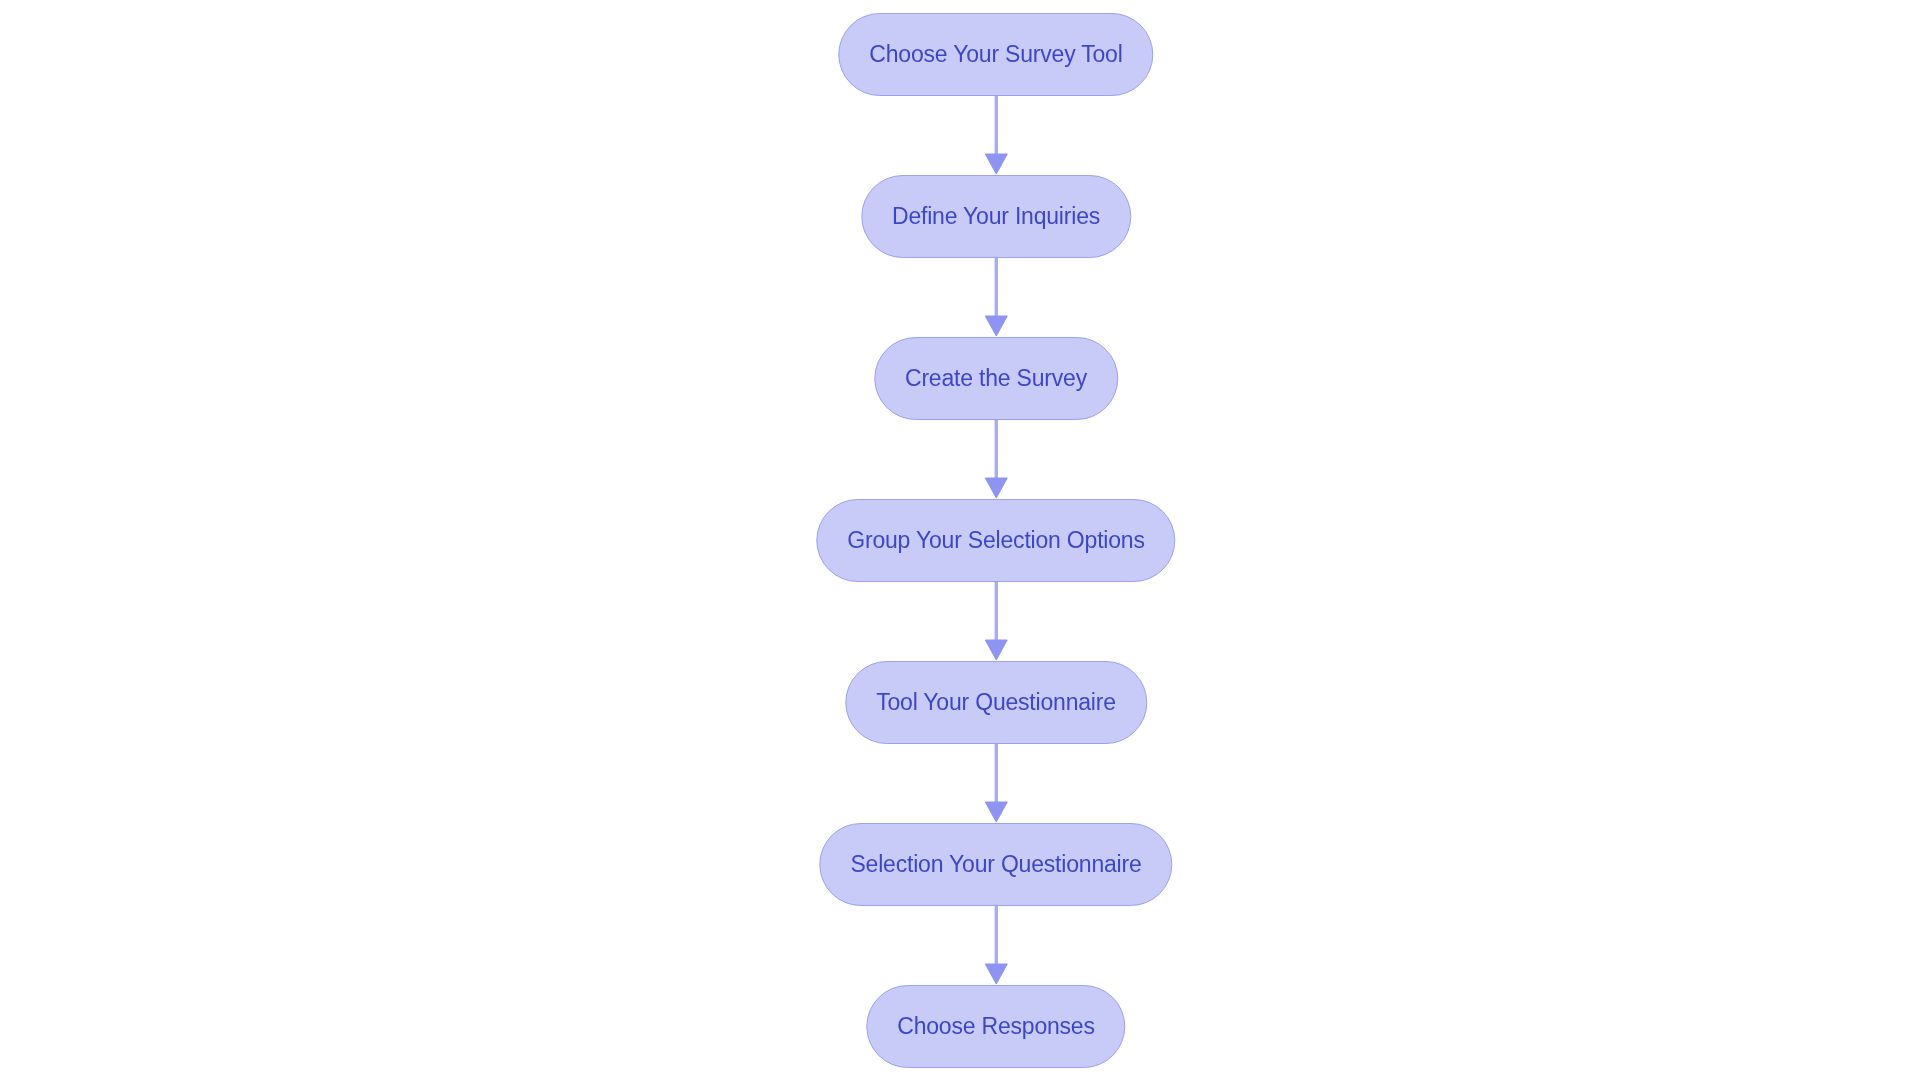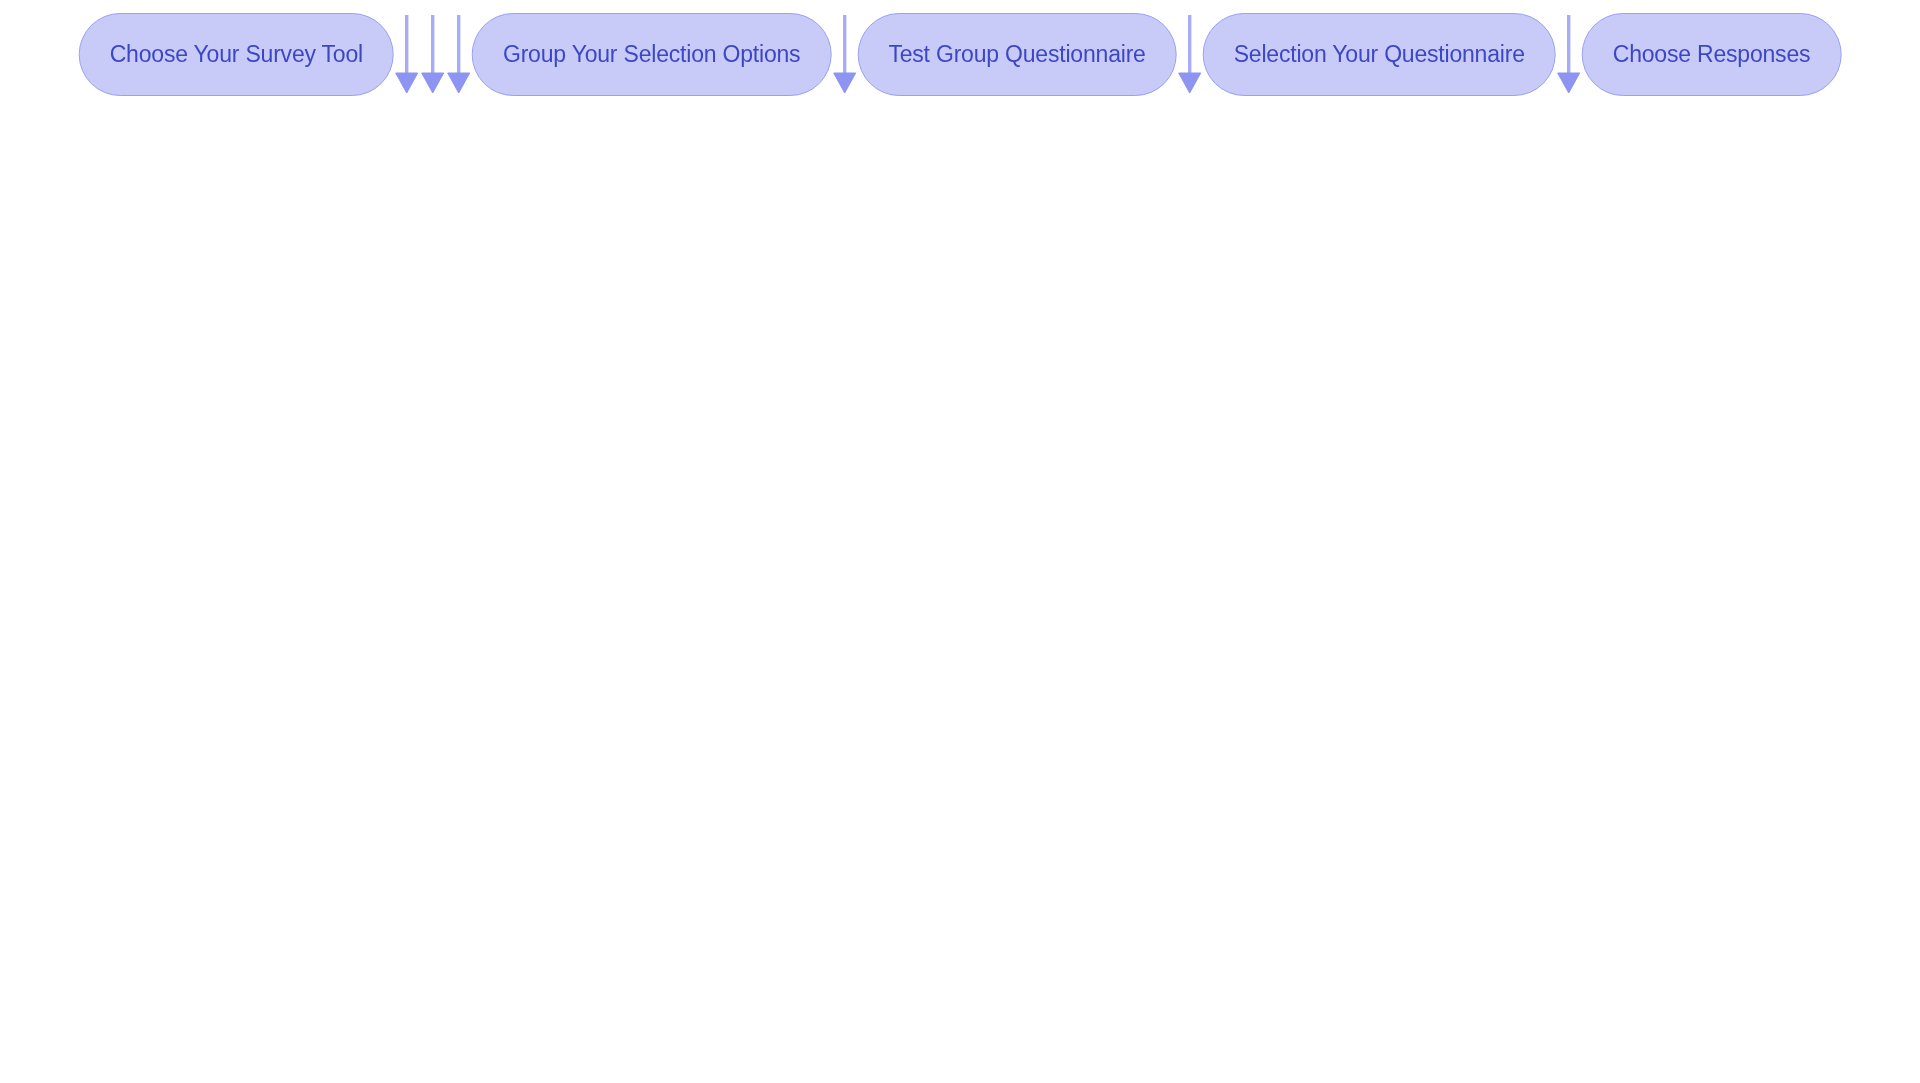--- a/index.html
+++ b/index.html
@@ -11,24 +11,24 @@
     position: relative;
     width: 1920px;
     height: 1083px;
     background: var(--background, #ffffff);
     overflow: hidden;
     font-family: "Liberation Sans", "DejaVu Sans", sans-serif;
   }
   .flow {
     position: absolute;
     top: 13px;
-    left: 960px;
+    left: 996px;
     transform: translateX(-50%);
     display: flex;
-    flex-direction: row;
+    flex-direction: column;
     align-items: center;
   }
   .flow-node {
     box-sizing: border-box;
     height: 83px;
     padding: 0 30px;
     display: flex;
     align-items: center;
     justify-content: center;
     background: var(--node-fill, #c8cbf8);
@@ -69,49 +69,55 @@
       <span class="label">Choose Your Survey Tool</span>
     </div>
 
     <div>
       <svg class="connector" viewBox="0 0 26 79" xmlns="http://www.w3.org/2000/svg">
         <line class="shaft" x1="13" y1="0" x2="13" y2="60"></line>
         <polygon class="head" points="2,58 24,58 13,78"></polygon>
       </svg>
     </div>
 
+    <div class="flow-node">
+      <span class="label">Define Your Inquiries</span>
+    </div>
 
     <div>
       <svg class="connector" viewBox="0 0 26 79" xmlns="http://www.w3.org/2000/svg">
         <line class="shaft" x1="13" y1="0" x2="13" y2="60"></line>
         <polygon class="head" points="2,58 24,58 13,78"></polygon>
       </svg>
     </div>
 
+    <div class="flow-node">
+      <span class="label">Create the Survey</span>
+    </div>
 
     <div>
       <svg class="connector" viewBox="0 0 26 79" xmlns="http://www.w3.org/2000/svg">
         <line class="shaft" x1="13" y1="0" x2="13" y2="60"></line>
         <polygon class="head" points="2,58 24,58 13,78"></polygon>
       </svg>
     </div>
 
     <div class="flow-node">
       <span class="label">Group Your Selection Options</span>
     </div>
 
     <div>
       <svg class="connector" viewBox="0 0 26 79" xmlns="http://www.w3.org/2000/svg">
         <line class="shaft" x1="13" y1="0" x2="13" y2="60"></line>
         <polygon class="head" points="2,58 24,58 13,78"></polygon>
       </svg>
     </div>
 
     <div class="flow-node">
-      <span class="label">Test Group Questionnaire</span>
+      <span class="label">Tool Your Questionnaire</span>
     </div>
 
     <div>
       <svg class="connector" viewBox="0 0 26 79" xmlns="http://www.w3.org/2000/svg">
         <line class="shaft" x1="13" y1="0" x2="13" y2="60"></line>
         <polygon class="head" points="2,58 24,58 13,78"></polygon>
       </svg>
     </div>
 
     <div class="flow-node">

